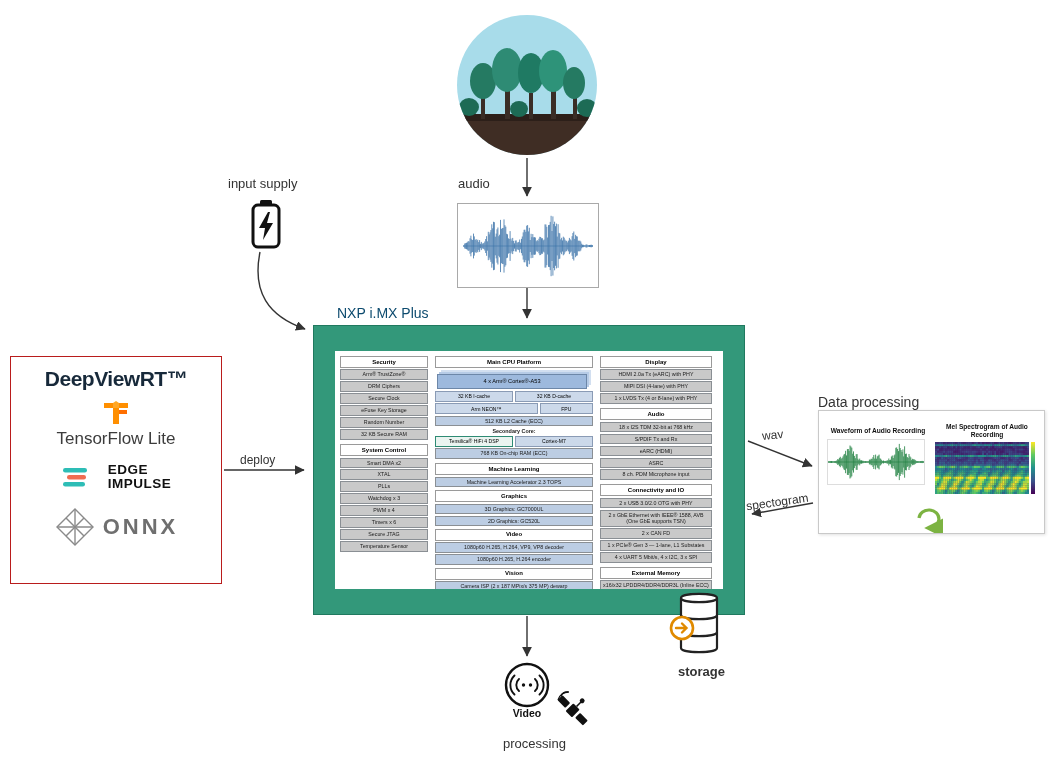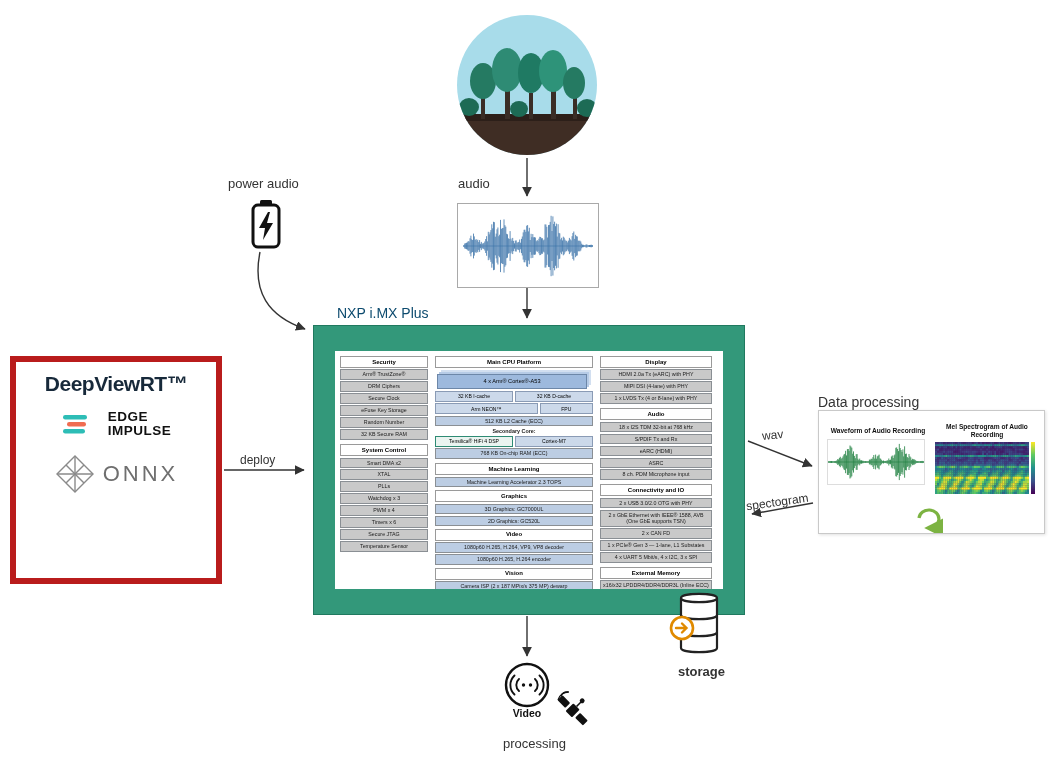--- a/index.html
+++ b/index.html
@@ -27,29 +27,29 @@
   .chip-item{border:0.5px solid #8a8f94;font-size:5.3px;text-align:center;padding:1px;margin-bottom:1.5px;line-height:1.22;color:#1a1a1a;}
   .gray{background:#c9c9c9;}
   .blue{background:#bccde3;}
   .cpu-core{background:#9db9dd;border:0.5px solid #6d87a8;font-size:5.6px;text-align:center;padding:3px 1px;margin:6px 6px 2px 2px;box-shadow:2px -2px 0 #b6cbe6,4px -4px 0 #d2dff0;line-height:1.2;}
   .cpu-row{display:flex;gap:2px;margin-bottom:1.5px;}
   .cpu-sub{flex:1;background:#ccd9ea;border:0.5px solid #8a9bb5;font-size:5.1px;text-align:center;padding:1.5px 1px;line-height:1.2;}
   .cpu-sub.dsp{background:#eaf4f0;border:1px solid #2e8b74;}
   .cpu-secondary{font-size:5.4px;text-align:center;margin:2px 0 1.5px;font-weight:bold;color:#222;}
   
   #model-title{left:12px;top:340px;font-size:13px;color:#222;}
-  #model-box{left:10px;top:356px;width:212px;height:228px;background:#fff;border:6px solid #b91c1c;z-index:1;display:flex;flex-direction:column;align-items:center;box-sizing:border-box;padding-top:10px;}
+  #model-box{left:10px;top:356px;width:212px;height:228px;background:#fff;border:1px solid #b91c1c;z-index:1;display:flex;flex-direction:column;align-items:center;box-sizing:border-box;padding-top:10px;}
   #deepview-text{font-weight:bold;font-size:21px;color:#17293a;letter-spacing:-0.5px;}
   #tf-row{margin-top:6px;display:flex;flex-direction:column;align-items:center;}
   #tf-text{font-size:17px;color:#3c3c3c;margin-top:2px;}
   #edge-row{margin-top:14px;display:flex;align-items:center;gap:17px;}
   .edge-words{display:flex;flex-direction:column;line-height:1.0;}
   .edge-word{font-weight:bold;font-size:13.5px;color:#111;letter-spacing:0.5px;}
   #onnx-row{margin-top:16px;display:flex;align-items:center;gap:7px;}
-  #onnx-text{font-weight:normal;font-size:22px;color:#6f6f6f;letter-spacing:3px;}
+  #onnx-text{font-weight:bold;font-size:22px;color:#6f6f6f;letter-spacing:3px;}
   
   #processing-title{left:818px;top:394px;font-size:14px;color:#333;}
   #processing-box{left:818px;top:410px;width:227px;height:124px;background:#fff;border:1px solid #c9c9c9;box-shadow:1px 1px 3px rgba(0,0,0,0.12);z-index:1;box-sizing:border-box;}
   .panel-title{font-weight:bold;font-size:6.6px;text-align:center;line-height:1.25;color:#111;}
   #wf-panel{position:absolute;left:8px;top:16px;width:102px;}
   #spec-panel{position:absolute;left:116px;top:12px;width:104px;}
   #wf-plot{margin-top:4px;border:0.5px solid #ddd;display:block;}
   #spec-wrap{margin-top:3px;display:flex;gap:2px;}
   #colorbar{width:4px;height:52px;background:linear-gradient(to top,#440154,#3b528b,#21918c,#5ec962,#fde725);}
   #refresh{position:absolute;left:96px;top:94px;}
@@ -109,21 +109,21 @@
         <rect x="116" y="82" width="4" height="22" fill="#3a2d26"></rect>
         <ellipse cx="117" cy="68" rx="11" ry="16" fill="#257a62"></ellipse>
         <ellipse cx="12" cy="92" rx="10" ry="9" fill="#1d6b55"></ellipse>
         <ellipse cx="62" cy="94" rx="9" ry="8" fill="#1d6b55"></ellipse>
         <ellipse cx="130" cy="93" rx="10" ry="9" fill="#1d6b55"></ellipse>
       </g>
     </g>
   </svg>
 
   <div class="lbl" id="audio-label" style="left:458px;top:176px;">audio</div>
-  <div class="lbl" id="power-label" style="left:228px;top:176px;">power audio</div>
+  <div class="lbl" id="power-label" style="left:228px;top:176px;">input supply</div>
 
   <svg id="battery" class="abs" width="38" height="52" viewBox="0 0 38 52">
     <rect x="13" y="2" width="12" height="5" rx="1.5" fill="#111"></rect>
     <rect x="6" y="7" width="26" height="42" rx="5" fill="none" stroke="#111" stroke-width="3"></rect>
     <polygon points="21,14 12,30 18,30 16,42 26,25 20,25 23,14" fill="#111"></polygon>
   </svg>
 
   <div id="wave-box" class="abs">
     <svg id="wave-audio" width="130" height="66" viewBox="0 0 130 66">
         <path d="M0.0,32.4L0.0,33.6M0.9,32.4L0.9,33.6M1.7,30.5L1.7,35.5M2.6,30.2L2.6,35.8M3.5,29.8L3.5,36.2M4.4,29.3L4.4,36.7M5.2,28.1L5.2,37.9M6.1,28.5L6.1,37.5M7.0,25.3L7.0,40.7M7.9,22.7L7.9,43.3M8.7,26.3L8.7,39.7M9.6,27.0L9.6,39.0M10.5,20.6L10.5,45.4M11.3,23.4L11.3,42.6M12.2,27.0L12.2,39.0M13.1,26.0L13.1,40.0M14.0,27.4L14.0,38.6M14.8,26.7L14.8,39.3M15.7,29.1L15.7,36.9M16.6,27.1L16.6,38.9M17.4,30.8L17.4,35.2M18.3,28.9L18.3,37.1M19.2,30.6L19.2,35.4M20.1,30.4L20.1,35.6M20.9,29.9L20.9,36.1M21.8,28.5L21.8,37.5M22.7,26.0L22.7,40.0M23.6,23.2L23.6,42.8M24.4,28.3L24.4,37.7M25.3,18.8L25.3,47.2M26.2,21.4L26.2,44.6M27.0,19.3L27.0,46.7M27.9,17.1L27.9,48.9M28.8,11.3L28.8,54.7M29.7,15.3L29.7,50.7M30.5,8.8L30.5,57.2M31.4,9.2L31.4,56.8M32.3,23.7L32.3,42.3M33.2,20.6L33.2,45.4M34.0,16.3L34.0,49.7M34.9,14.5L34.9,51.5M35.8,23.2L35.8,42.8M36.6,21.7L36.6,44.3M37.5,6.9L37.5,59.1M38.4,15.9L38.4,50.1M39.3,15.1L39.3,50.9M40.1,14.9L40.1,51.1M41.0,6.4L41.0,59.6M41.9,12.2L41.9,53.8M42.8,13.7L42.8,52.3M43.6,20.8L43.6,45.2M44.5,21.3L44.5,44.7M45.4,25.3L45.4,40.7M46.2,26.0L46.2,40.0M47.1,18.1L47.1,47.9M48.0,25.6L48.0,40.4M48.9,27.6L48.9,38.4M49.7,24.9L49.7,41.1M50.6,27.9L50.6,38.1M51.5,30.3L51.5,35.7M52.3,27.6L52.3,38.4M53.2,27.4L53.2,38.6M54.1,29.6L54.1,36.4M55.0,29.4L55.0,36.6M55.8,28.9L55.8,37.1M56.7,26.5L56.7,39.5M57.6,29.7L57.6,36.3M58.5,25.9L58.5,40.1M59.3,23.5L59.3,42.5M60.2,19.4L60.2,46.6M61.1,16.8L61.1,49.2M61.9,16.7L61.9,49.3M62.8,18.8L62.8,47.2M63.7,12.7L63.7,53.3M64.6,12.1L64.6,53.9M65.4,18.4L65.4,47.6M66.3,14.8L66.3,51.2M67.2,27.0L67.2,39.0M68.1,20.8L68.1,45.2M68.9,24.2L68.9,41.8M69.8,21.1L69.8,44.9M70.7,24.3L70.7,41.7M71.5,24.2L71.5,41.8M72.4,24.5L72.4,41.5M73.3,28.2L73.3,37.8M74.2,27.0L74.2,39.0M75.0,28.1L75.0,37.9M75.9,25.7L75.9,40.3M76.8,23.8L76.8,42.2M77.7,24.0L77.7,42.0M78.5,25.3L78.5,40.7M79.4,25.2L79.4,40.8M80.3,27.3L80.3,38.7M81.1,26.5L81.1,39.5M82.0,11.4L82.0,54.6M82.9,11.5L82.9,54.5M83.8,13.8L83.8,52.2M84.6,24.5L84.6,41.5M85.5,12.1L85.5,53.9M86.4,11.9L86.4,54.1M87.2,8.9L87.2,57.1M88.1,2.8L88.1,63.2M89.0,18.0L89.0,48.0M89.9,3.4L89.9,62.6M90.7,11.0L90.7,55.0M91.6,8.7L91.6,57.3M92.5,13.2L92.5,52.8M93.4,10.6L93.4,55.4M94.2,23.6L94.2,42.4M95.1,11.2L95.1,54.8M96.0,19.9L96.0,46.1M96.8,20.4L96.8,45.6M97.7,26.4L97.7,39.6M98.6,24.8L98.6,41.2M99.5,27.4L99.5,38.6M100.3,23.7L100.3,42.3M101.2,24.7L101.2,41.3M102.1,26.7L102.1,39.3M103.0,28.1L103.0,37.9M103.8,27.7L103.8,38.3M104.7,29.4L104.7,36.6M105.6,27.6L105.6,38.4M106.4,24.9L106.4,41.1M107.3,26.4L107.3,39.6M108.2,27.4L108.2,38.6M109.1,23.2L109.1,42.8M109.9,20.0L109.9,46.0M110.8,18.5L110.8,47.5M111.7,25.9L111.7,40.1M112.6,21.8L112.6,44.2M113.4,23.2L113.4,42.8M114.3,23.5L114.3,42.5M115.2,27.6L115.2,38.4M116.0,27.9L116.0,38.1M116.9,27.6L116.9,38.4M117.8,28.5L117.8,37.5M118.7,30.7L118.7,35.3M119.5,31.8L119.5,34.2M120.4,31.8L120.4,34.2M121.3,32.4L121.3,33.6M122.1,32.4L122.1,33.6M123.0,31.5L123.0,34.5M123.9,31.4L123.9,34.6M124.8,32.4L124.8,33.6M125.6,32.3L125.6,33.7M126.5,32.0L126.5,34.0M127.4,31.9L127.4,34.1M128.3,31.7L128.3,34.3M129.1,32.1L129.1,33.9M130.0,32.1L130.0,33.9" stroke="#3a72a8" stroke-width="0.8" fill="none"></path>
@@ -223,20 +223,28 @@
           <div class="chip-section">
             <div class="chip-header">External Memory</div>
             <div class="chip-item gray">x16/x32 LPDDR4/DDR4/DDR3L (Inline ECC)</div>
           </div>
         </div>
     </div>
   </div>
 
   <div id="model-box" class="abs">
     <div id="deepview-text">DeepViewRT™</div>
+    <div id="tf-row">
+      <svg width="30" height="30" viewBox="0 0 30 30">
+        <polygon points="3,6 27,6 27,11 18,11 18,27 12,27 12,11 3,11" fill="#ff8f00"></polygon>
+        <polygon points="18,13 26,13 26,17 18,17" fill="#ff6f00"></polygon>
+        <polygon points="12,6 15,4 18,6 18,11 12,11" fill="#ffa726"></polygon>
+      </svg>
+      <div id="tf-text">TensorFlow Lite</div>
+    </div>
     <div id="edge-row">
       <svg width="30" height="24" viewBox="0 0 30 24">
         <rect x="2" y="3" width="24" height="4.5" rx="2.2" fill="#2dbdb6"></rect>
         <rect x="6" y="10" width="19" height="4.5" rx="2.2" fill="#f06c51"></rect>
         <rect x="2" y="17" width="22" height="4.5" rx="2.2" fill="#2dbdb6"></rect>
       </svg>
       <div class="edge-words">
         <span class="edge-word">EDGE</span>
         <span class="edge-word">IMPULSE</span>
       </div>

